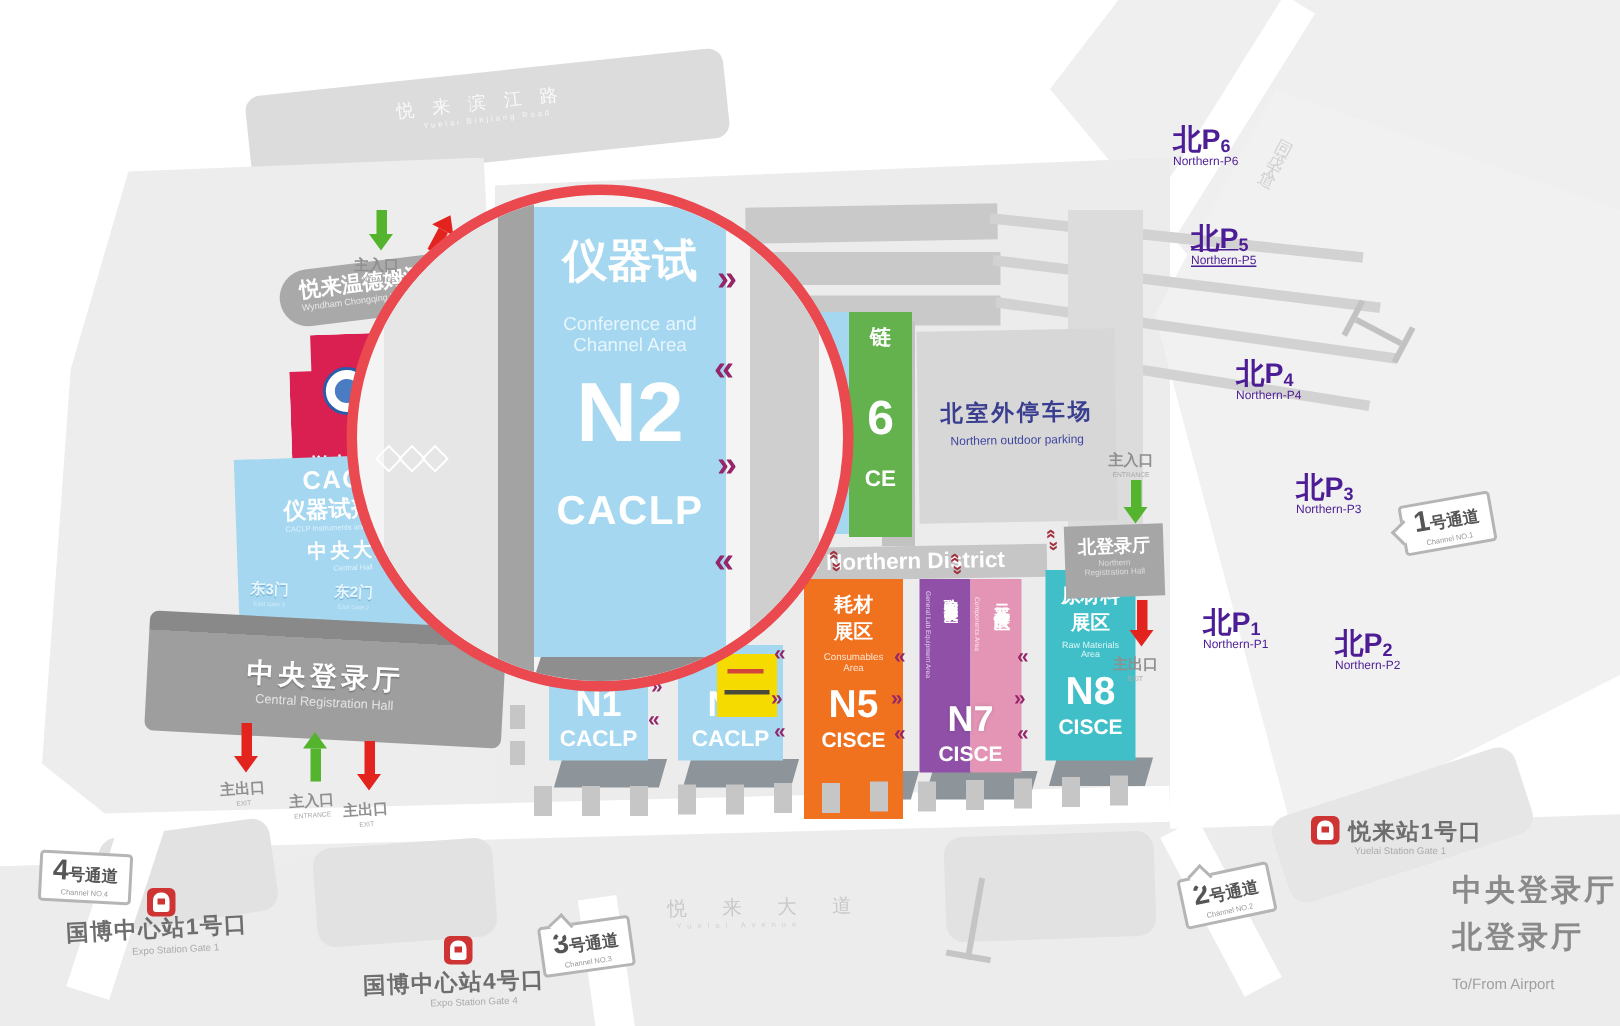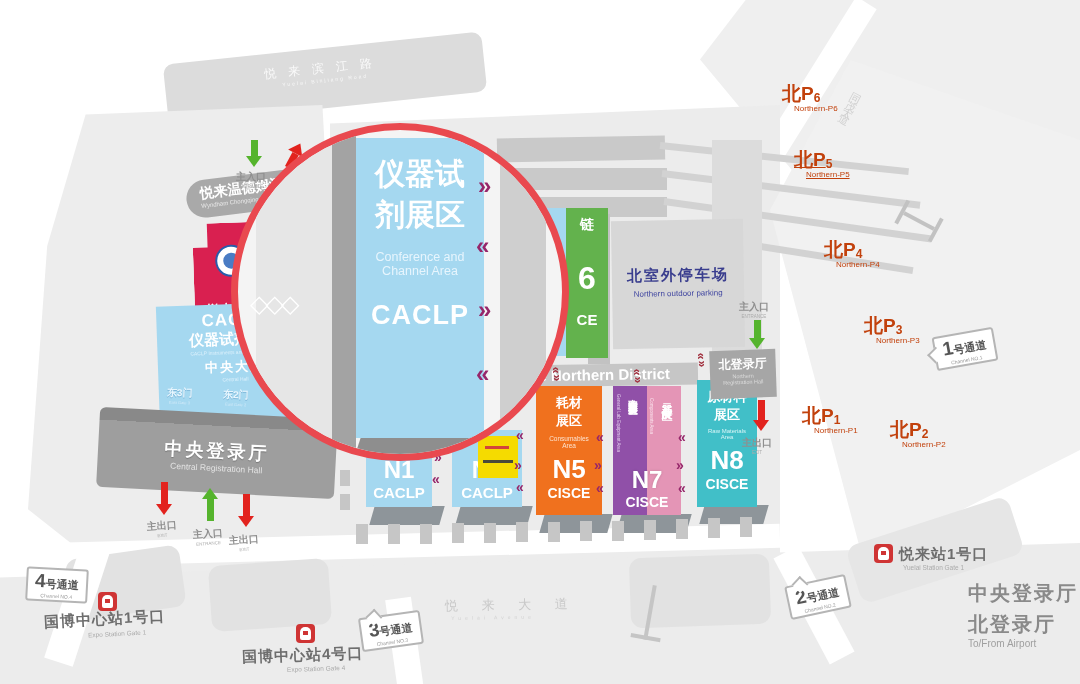--- a/index.html
+++ b/index.html
@@ -27,24 +27,24 @@
   .metro{position:absolute;width:19px;height:19px;background:#cf3434;border-radius:4px;}
   .metro::before{content:"";position:absolute;left:4px;right:4px;top:3px;bottom:3px;background:#fff;border-radius:5px 5px 2px 2px;}
   .metro::after{content:"";position:absolute;left:7px;right:7px;top:7px;height:4px;background:#cf3434;}
   .station-zh{position:absolute;font-size:15px;font-weight:bold;color:#6e6e6e;letter-spacing:1px;white-space:nowrap;}
   .station-en{position:absolute;font-size:6.5px;color:#ababab;white-space:nowrap;}
   .chbox{position:absolute;background:#fff;border:2px solid #b5b5b5;border-radius:3px;text-align:center;padding:1px 7px;color:#555;}
   .chbox .n{font-size:19px;font-weight:bold;}
   .chbox .s{font-size:11px;font-weight:bold;}
   .chbox .e{display:block;font-size:5px;color:#9a9a9a;}
   .tail{position:absolute;width:10px;height:10px;background:#fff;border-left:2px solid #b5b5b5;border-top:2px solid #b5b5b5;transform:rotate(55deg);}
-  .pk{position:absolute;color:#c2410c;line-height:1;}
+  .pk{position:absolute;color:#4c1d95;line-height:1;}
   .pk .t{font-size:19px;font-weight:bold;}
   .pk .t .sub{font-size:12px;vertical-align:-2px;}
-  .pk .e{display:block;font-size:8px;margin-top:1px;margin-left:12px;}
+  .pk .e{display:block;font-size:8px;margin-top:1px;}
   .vtxt{writing-mode:vertical-rl;}
   .lattice{color:#fff;font-size:24px;letter-spacing:-3px;}
 </style>
 </head>
 <body>
 
 <div id="map">
 
   <div class="abs" style="left:165px;top:48px;width:320px;height:60px;background:#dcdcdc;border-radius:10px;transform:rotate(-6deg);text-align:center;color:#fff;">
     <div style="margin-top:12px;font-size:12px;letter-spacing:12px;opacity:.85;">悦来滨江路</div>
@@ -111,21 +111,21 @@
   <div class="hbase" style="left:458px;top:506px;width:72px;height:19px;"></div>
   <div class="hall" style="left:452px;top:430px;width:70px;height:77px;background:#A5D8F0;">
     <div class="b" style="margin-top:26px;font-size:24px;">N3</div>
     <div class="b" style="font-size:15px;">CACLP</div>
   </div>
   <div class="abs" style="left:478px;top:436px;width:40px;height:42px;background:#F5DB00;">
     <div style="position:absolute;left:7px;top:10px;width:24px;height:3px;background:#d2453a;"></div>
     <div style="position:absolute;left:5px;top:24px;width:30px;height:3px;background:#4a4a3a;"></div>
   </div>
   <div class="hbase" style="left:542px;top:514px;width:68px;height:19px;"></div>
-  <div class="hall" style="left:536px;top:386px;width:66px;height:129px;background:#F0711E;">
+  <div class="hall" style="left:536px;top:386px;width:66px;height:160px;background:#F0711E;">
     <div class="b" style="margin-top:8px;font-size:13px;">耗材</div>
     <div class="b" style="font-size:13px;">展区</div>
     <div style="margin-top:5px;font-size:6.5px;color:#fde3cf;">Consumables</div>
     <div style="font-size:6.5px;color:#fde3cf;">Area</div>
     <div class="b" style="margin-top:5px;font-size:26px;">N5</div>
     <div class="b" style="font-size:14px;">CISCE</div>
   </div>
   <div class="hbase" style="left:619px;top:514px;width:70px;height:19px;"></div>
   <div class="hall" style="left:613px;top:386px;width:68px;height:129px;">
     <div style="position:absolute;left:0;top:0;width:34px;height:100%;background:#9050A8;">
@@ -320,39 +320,39 @@
   <div class="metro" style="left:296px;top:624px;"></div>
   <div class="station-zh" style="left:242px;top:646px;transform:rotate(-2deg);">国博中心站4号口</div>
   <div class="station-en" style="left:287px;top:665px;transform:rotate(-2deg);">Expo Station Gate 4</div>
   <div class="metro" style="left:874px;top:544px;"></div>
   <div class="station-zh" style="left:899px;top:545px;">悦来站1号口</div>
   <div class="station-en" style="left:903px;top:564px;">Yuelai Station Gate 1</div>
 
   <div class="abs" style="left:968px;top:580px;color:#8a8a8a;">
     <div class="b" style="font-size:20px;letter-spacing:2px;">中央登录厅</div>
     <div class="b" style="font-size:20px;letter-spacing:2px;margin-top:4px;">北登录厅</div>
-    <div style="font-size:10px;color:#9f9f9f;margin-top:0;">To/From Airport</div>
+    <div style="font-size:10px;color:#9f9f9f;margin-top:13px;">To/From Airport</div>
   </div>
 
   <div class="abs" style="left:445px;top:596px;transform:rotate(-1deg);color:#c9c9c9;">
     <div style="font-size:13px;letter-spacing:10px;">悦 来 大 道</div>
     <div style="font-size:5px;letter-spacing:4px;margin-left:6px;color:#d2d2d2;">Yuelai Avenue</div>
   </div>
   <div class="abs vtxt" style="left:846px;top:84px;font-size:11px;color:#d0d0d0;letter-spacing:8px;transform:rotate(28deg);">同茂大道</div>
 
   <div class="abs" style="left:231px;top:123px;width:338px;height:338px;box-sizing:border-box;border:7px solid #E9494F;border-radius:50%;background:#f4f4f4;overflow:hidden;">
     <div class="abs" style="left:18px;top:0;width:76px;height:324px;background:#e6e6e6;"></div>
     <div class="abs lattice" style="left:12px;top:160px;">◇◇◇</div>
     <div class="abs" style="left:94px;top:0;width:24px;height:324px;background:#a3a3a3;"></div>
     <div class="abs" style="left:120px;top:306px;width:142px;height:20px;background:#8e8e8e;transform:skewX(-18deg);"></div>
     <div class="abs c" style="left:118px;top:8px;width:128px;height:300px;background:#A5D8F0;color:#fff;">
       <div class="b" style="margin-top:16px;font-size:30px;">仪器试</div>
-      <div class="b" style="font-size:30px;">剂展区</div>
       <div style="margin-top:14px;font-size:12.5px;color:#e7f5fd;">Conference and</div>
       <div style="font-size:12.5px;color:#e7f5fd;">Channel Area</div>
+      <div class="b" style="margin-top:10px;font-size:56px;line-height:1;">N2</div>
       <div class="b" style="margin-top:22px;font-size:27px;letter-spacing:1px;">CACLP</div>
     </div>
     <div class="abs" style="left:262px;top:0;width:46px;height:324px;background:#cfcfcf;"></div>
     <div class="abs lattice" style="left:254px;top:292px;font-size:17px;">◇◇◇</div>
     <div class="chv" style="left:240px;top:44px;font-size:24px;">»</div>
     <div class="chv" style="left:238px;top:104px;font-size:24px;">«</div>
     <div class="chv" style="left:240px;top:168px;font-size:24px;">»</div>
     <div class="chv" style="left:238px;top:232px;font-size:24px;">«</div>
   </div>
 

